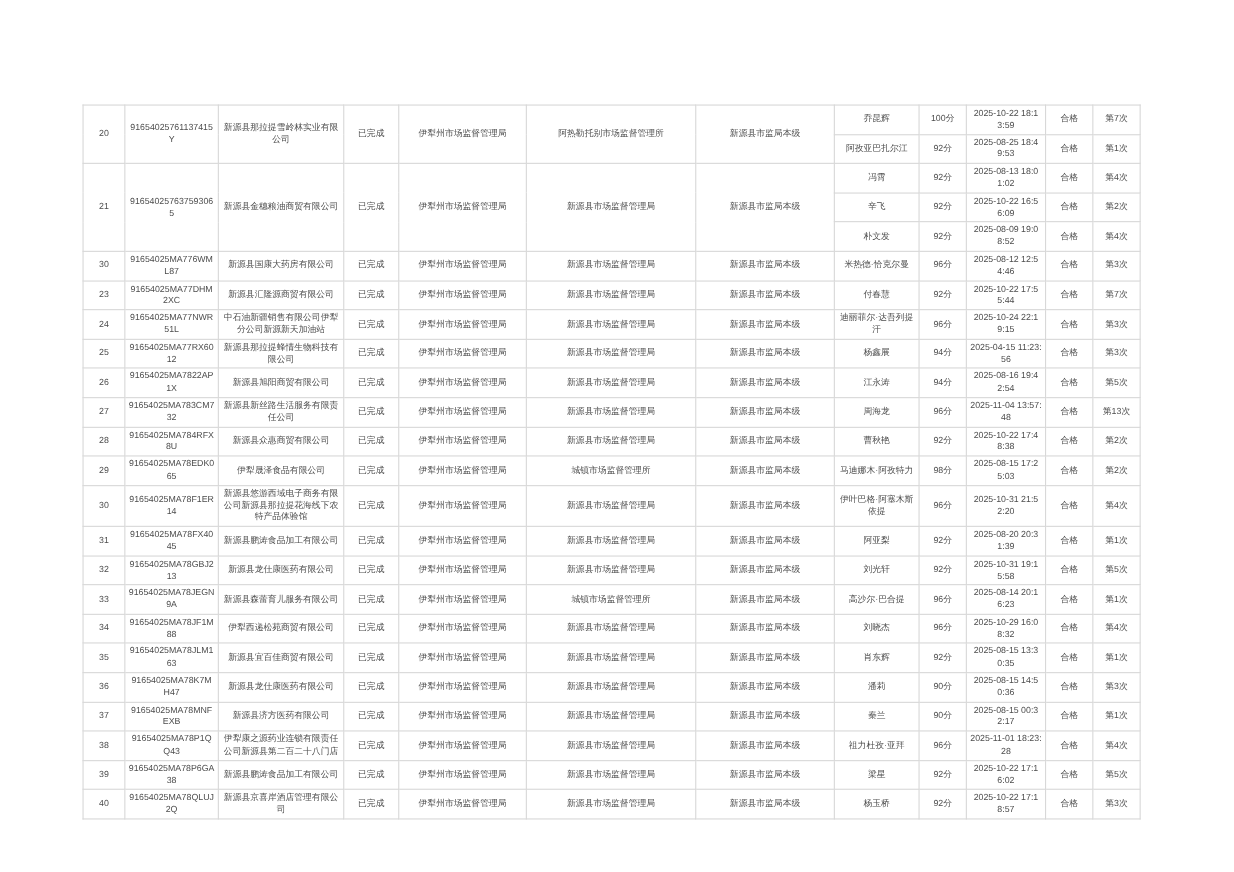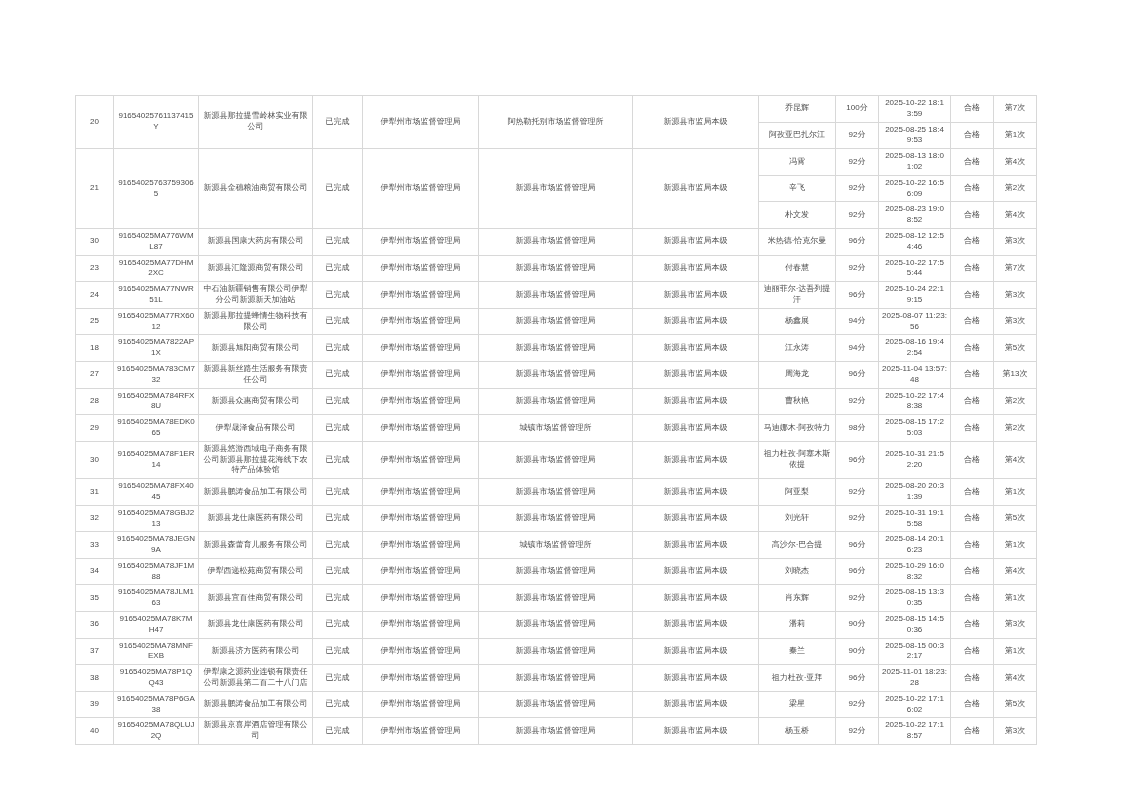--- a/index.html
+++ b/index.html
@@ -100,21 +100,21 @@
         <tr class="sub-row">
           <td>辛飞</td>
           <td>92分</td>
           <td>2025-10-22 16:56:09</td>
           <td>合格</td>
           <td>第2次</td>
         </tr>
         <tr class="sub-row">
           <td>朴文发</td>
           <td>92分</td>
-          <td>2025-08-23 19:08:52</td>
+          <td>2025-08-09 19:08:52</td>
           <td>合格</td>
           <td>第4次</td>
         </tr>
         <tr class="single-row">
           <td>30</td>
           <td class="code-cell">91654025MA776WML87</td>
           <td class="company-cell">新源县国康大药房有限公司</td>
           <td>已完成</td>
           <td>伊犁州市场监督管理局</td>
           <td>新源县市场监督管理局</td>
@@ -156,26 +156,26 @@
         <tr class="single-row">
           <td>25</td>
           <td class="code-cell">91654025MA77RX6012</td>
           <td class="company-cell">新源县那拉提蜂情生物科技有限公司</td>
           <td>已完成</td>
           <td>伊犁州市场监督管理局</td>
           <td>新源县市场监督管理局</td>
           <td>新源县市监局本级</td>
           <td>杨鑫展</td>
           <td>94分</td>
-          <td>2025-08-07 11:23:56</td>
-          <td>合格</td>
-          <td>第3次</td>
-        </tr>
-        <tr class="single-row">
-          <td>18</td>
+          <td>2025-04-15 11:23:56</td>
+          <td>合格</td>
+          <td>第3次</td>
+        </tr>
+        <tr class="single-row">
+          <td>26</td>
           <td class="code-cell">91654025MA7822AP1X</td>
           <td class="company-cell">新源县旭阳商贸有限公司</td>
           <td>已完成</td>
           <td>伊犁州市场监督管理局</td>
           <td>新源县市场监督管理局</td>
           <td>新源县市监局本级</td>
           <td>江永涛</td>
           <td>94分</td>
           <td>2025-08-16 19:42:54</td>
           <td>合格</td>
@@ -224,21 +224,21 @@
           <td>第2次</td>
         </tr>
         <tr class="single-row">
           <td>30</td>
           <td class="code-cell">91654025MA78F1ER14</td>
           <td class="company-cell">新源县悠游西域电子商务有限公司新源县那拉提花海线下农特产品体验馆</td>
           <td>已完成</td>
           <td>伊犁州市场监督管理局</td>
           <td>新源县市场监督管理局</td>
           <td>新源县市监局本级</td>
-          <td>祖力杜孜·阿塞木斯依提</td>
+          <td>伊叶巴格·阿塞木斯依提</td>
           <td>96分</td>
           <td>2025-10-31 21:52:20</td>
           <td>合格</td>
           <td>第4次</td>
         </tr>
         <tr class="single-row">
           <td>31</td>
           <td class="code-cell">91654025MA78FX4045</td>
           <td class="company-cell">新源县鹏涛食品加工有限公司</td>
           <td>已完成</td>

